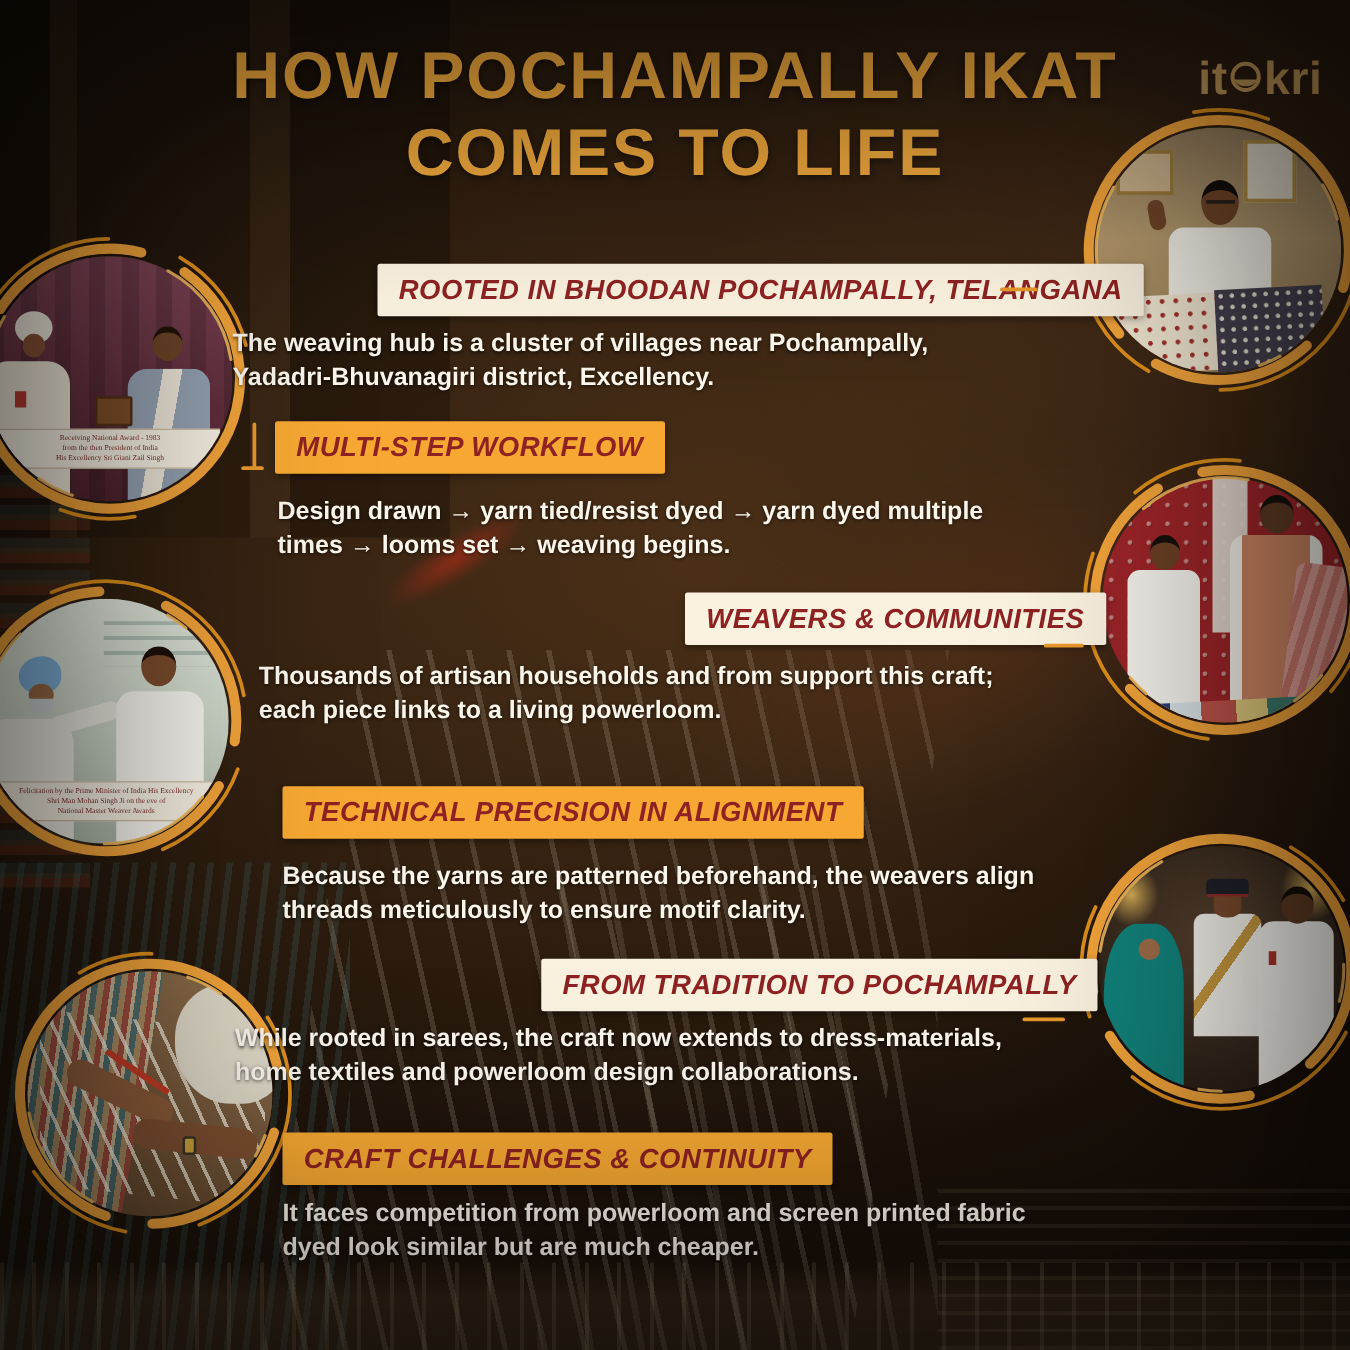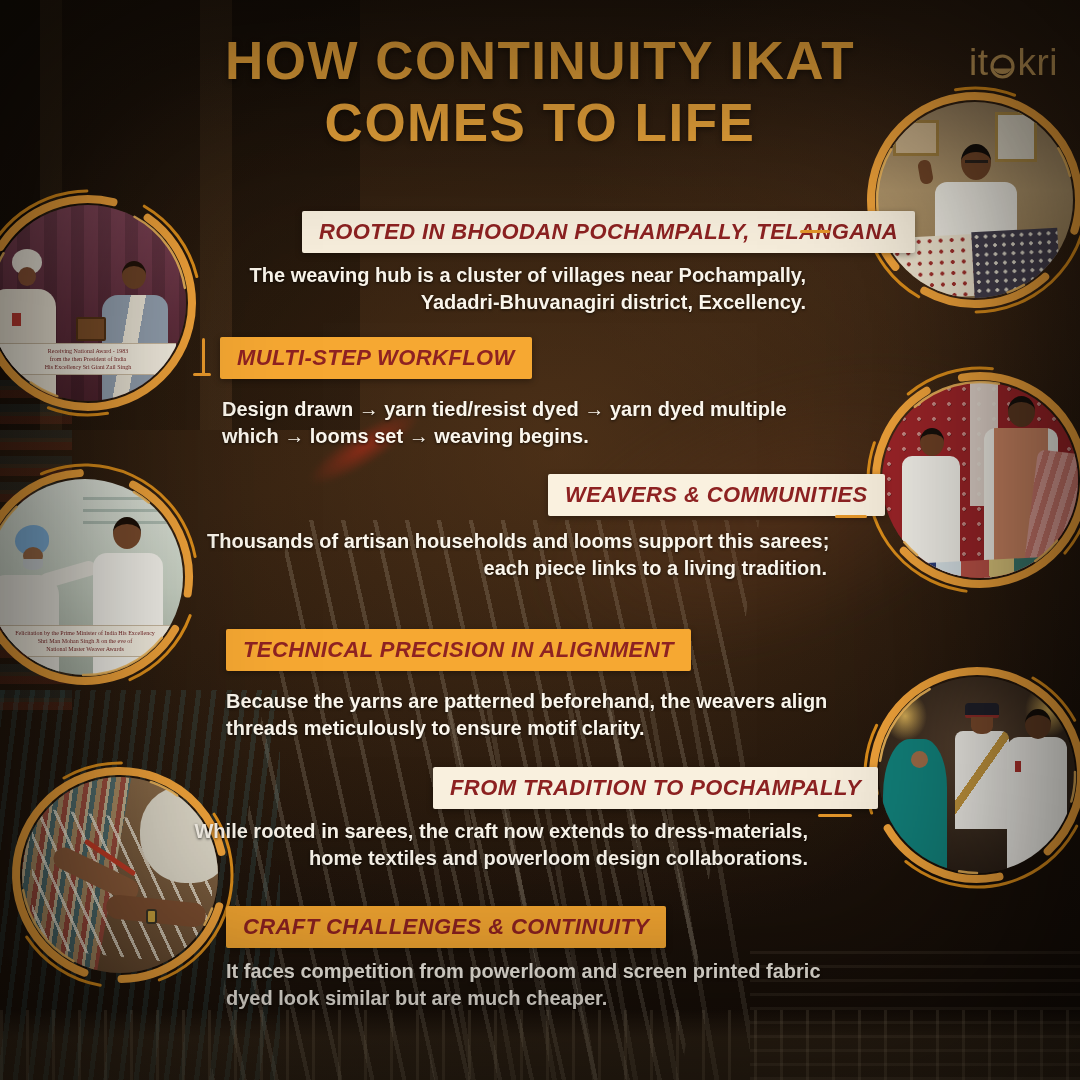--- a/index.html
+++ b/index.html
@@ -34,63 +34,63 @@
     linear-gradient(180deg, rgba(0,0,0,0), rgba(120,95,60,.25) 40%),
     repeating-linear-gradient(90deg, rgba(225,205,170,.14) 0 3px, rgba(0,0,0,0) 3px 26px)}
   .bg-bottom-right{right:0;bottom:0;width:330px;height:140px;opacity:.8;background:
     repeating-linear-gradient(0deg, rgba(200,180,150,.12) 0 3px, rgba(0,0,0,0) 3px 14px)}
   .vignette{inset:0;box-shadow:inset 0 0 220px 60px rgba(0,0,0,.6);pointer-events:none}
 
   .title{position:absolute;left:100px;top:30px;width:880px;text-align:center;color:var(--gold);
     font-weight:700;font-size:53px;line-height:62px;letter-spacing:1.5px;text-shadow:0 2px 6px rgba(0,0,0,.45)}
   .title span{display:block}
 
-  .logo{position:absolute;right:22px;top:42px;display:flex;align-items:center;color:var(--logo);
-    font-weight:400;font-size:37px;letter-spacing:.5px}
+  .logo{position:absolute;right:22px;top:42px;display:flex;color:var(--logo);
+    font-weight:700;font-size:37px;letter-spacing:.5px}
   .logo svg{margin:6px 1px 0 1px}
 
   .medallion{position:absolute;width:240px;height:240px}
   .photo{position:absolute;left:22px;top:22px;width:196px;height:196px;border-radius:50%;
     overflow:hidden;background:#3A2A1E}
   .ring{position:absolute;inset:0;width:240px;height:240px;pointer-events:none}
   .ph{position:absolute;display:block}
   .caption{position:absolute;left:10px;width:176px;background:#F6F0E2;color:#7C2A2A;
     font-family:"Liberation Serif",serif;font-size:6px;line-height:8px;text-align:center;
     padding:3px 0;border-top:1px solid #C9B9A0;border-bottom:1px solid #C9B9A0}
   .caption span{display:block;white-space:nowrap;overflow:hidden}
 
   .label{position:absolute;padding:8px 17px;font-style:italic;font-weight:700;font-size:22px;
     line-height:26px;color:var(--red);letter-spacing:.4px;white-space:nowrap;border-radius:2px;
     box-shadow:0 2px 6px rgba(0,0,0,.35)}
   .label.orange{background:var(--label-orange)}
   .label.cream{background:var(--cream)}
   .body{position:absolute;font-weight:700;font-size:20px;line-height:27px;color:var(--body);
     text-shadow:0 1px 3px rgba(0,0,0,.65)}
   .body span{display:block;white-space:nowrap}
-  .align-right{text-align:right}
+  .align-right{text-align:left}
   .dash{position:absolute;background:var(--dash);border-radius:2px}
 </style>
 </head>
 <body>
 
 <div class="poster">
 
   <i class="bg bg-base"></i>
   <i class="bg bg-doorway"></i>
   <i class="bg bg-fabric-left"></i>
   <i class="bg bg-threads"></i>
   <i class="bg bg-threads2"></i>
   <i class="bg bg-teal"></i>
   <i class="bg bg-shuttle"></i>
   <i class="bg bg-arm"></i>
   <i class="bg bg-bottom-band"></i>
   <i class="bg bg-bottom-right"></i>
 
   <h1 class="title">
-    <span>HOW CONTINUITY IKAT</span>
+    <span>HOW POCHAMPALLY IKAT</span>
     <span>COMES TO LIFE</span>
   </h1>
   <div class="logo">
     <span>it</span>
     <svg width="27" height="27" viewBox="0 0 27 27">
       <circle cx="13.5" cy="13.5" r="10.5" fill="none" stroke="#C59B58" stroke-width="3.2"></circle>
       <path d="M4.2 15.5 A10.6 10.6 0 0 0 22.8 15.5 Z" fill="#C59B58"></path>
     </svg>
     <span>kri</span>
   </div>
@@ -240,30 +240,30 @@
     <span>Yadadri-Bhuvanagiri district, Excellency.</span>
   </div>
 
   <i class="dash" style="left:202px;top:338px;width:3px;height:38px"></i>
   <i class="dash" style="left:193px;top:373px;width:18px;height:3px"></i>
   <div class="label orange" style="left:220px;top:337px">
     <span>MULTI-STEP WORKFLOW</span>
   </div>
   <div class="body" style="top:396px;left:222px;width:580px">
     <span>Design drawn → yarn tied/resist dyed → yarn dyed multiple</span>
-    <span>which → looms set → weaving begins.</span>
+    <span>times → looms set → weaving begins.</span>
   </div>
 
   <div class="label cream" style="left:548px;top:474px">
     <span>WEAVERS &amp; COMMUNITIES</span>
   </div>
   <i class="dash" style="left:835px;top:515px;width:32px;height:3px"></i>
   <div class="body align-right" style="top:528px;right:253px;width:620px">
-    <span>Thousands of artisan households and looms support this sarees;</span>
-    <span>each piece links to a living tradition.</span>
+    <span>Thousands of artisan households and from support this craft;</span>
+    <span>each piece links to a living powerloom.</span>
   </div>
 
   <div class="label orange" style="left:226px;top:629px">
     <span>TECHNICAL PRECISION IN ALIGNMENT</span>
   </div>
   <div class="body" style="top:688px;left:226px;width:580px">
     <span>Because the yarns are patterned beforehand, the weavers align</span>
     <span>threads meticulously to ensure motif clarity.</span>
   </div>
 

